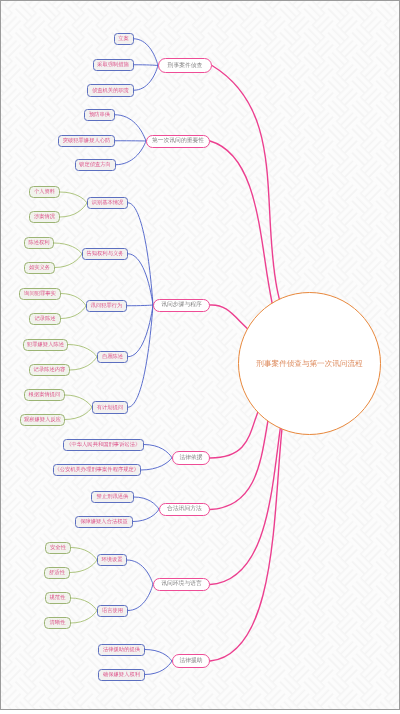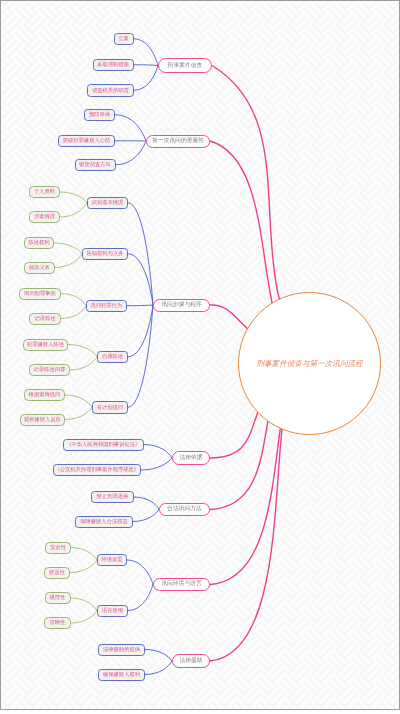--- a/index.html
+++ b/index.html
@@ -84,21 +84,21 @@
       <path d="M 71 547.5 C 85.56 547.5, 93.62 554.5, 97 560" fill="none" stroke="#9ab861" stroke-width="0.8" stroke-linecap="round"></path>
       <path d="M 70 572.5 C 85.12 572.5, 93.49 565.5, 97 560" fill="none" stroke="#9ab861" stroke-width="0.8" stroke-linecap="round"></path>
       <path d="M 128 610.5 C 142 610.5, 149.75 595.8, 153 584.25" fill="none" stroke="#4a5fc8" stroke-width="0.9" stroke-linecap="round"></path>
       <path d="M 70.5 598 C 85.34 598, 93.555 605, 97 610.5" fill="none" stroke="#9ab861" stroke-width="0.8" stroke-linecap="round"></path>
       <path d="M 71 623 C 85.56 623, 93.62 616, 97 610.5" fill="none" stroke="#9ab861" stroke-width="0.8" stroke-linecap="round"></path>
       <path d="M 210 661 C 306.9 650.6, 256.4 354.2, 308.5 362.5" fill="none" stroke="#ec3f8f" stroke-width="1.4" stroke-linecap="round"></path>
       <path d="M 145 649.5 C 160.12 649.5, 168.49 655.94, 172 661" fill="none" stroke="#4a5fc8" stroke-width="0.9" stroke-linecap="round"></path>
       <path d="M 145 674.5 C 160.12 674.5, 168.49 666.94, 172 661" fill="none" stroke="#4a5fc8" stroke-width="0.9" stroke-linecap="round"></path>
     </svg>
   <div id="nodes">
-      <div id="root" style="left: 238px; top: 292px; width: 141px; height: 141px; font-style: italic;">
+      <div id="root" style="left: 238px; top: 292px; width: 141px; height: 141px;">
         <span>刑事案件侦查与第一次讯问流程</span>
       </div>
       <div class="node mid" style="left: 113.5px; top: 32.5px; width: 20px; height: 12.5px;">
         <span>立案</span>
       </div>
       <div class="node mid" style="left: 92.5px; top: 58.5px; width: 41px; height: 12.5px;">
         <span>采取强制措施</span>
       </div>
       <div class="node mid" style="left: 87px; top: 84px; width: 47px; height: 12.5px;">
         <span>侦查机关的职责</span>

